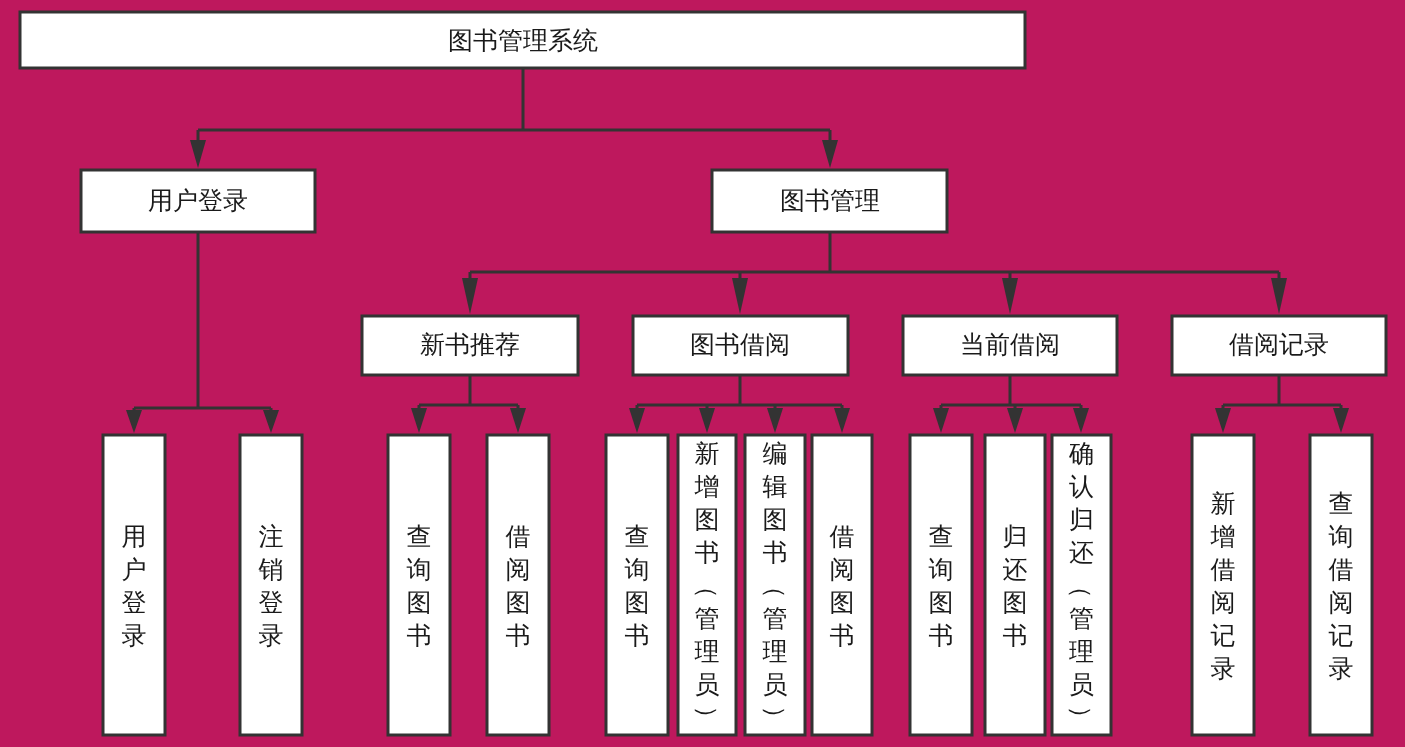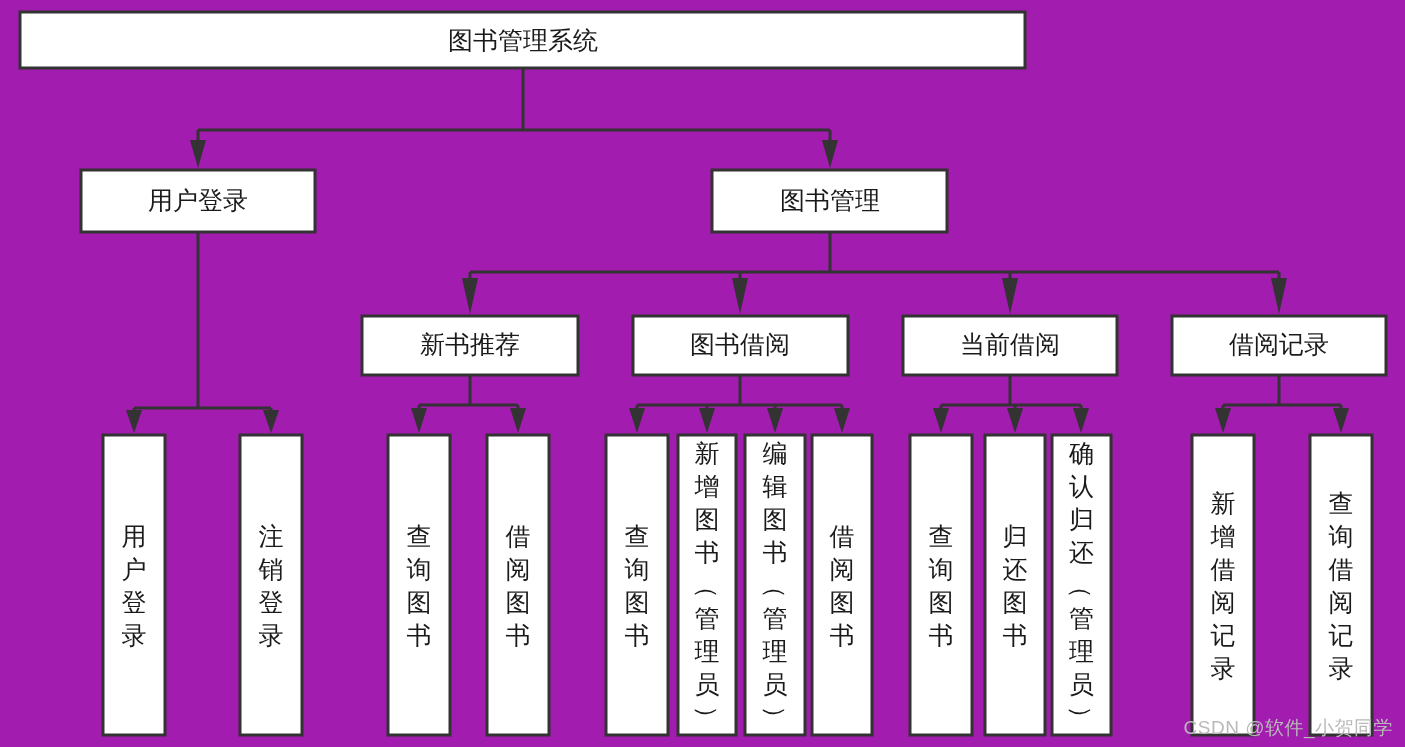--- a/index.html
+++ b/index.html
@@ -7,21 +7,21 @@
     padding: 0;
     background: #ffffff;
   }
   body {
     font-family: "Liberation Sans", "DejaVu Sans", sans-serif;
   }
   #canvas-wrap {
     position: relative;
     width: 1405px;
     height: 747px;
-    background: #a21caf;
+    background: #be185d;
     overflow: hidden;
   }
   svg#diagram {
     position: absolute;
     top: 0;
     left: 0;
     width: 1405px;
     height: 747px;
     display: block;
   }
@@ -316,15 +316,14 @@
             <text x="1341" y="577.74" font-size="25">借</text>
             <text x="1341" y="610.74" font-size="25">阅</text>
             <text x="1341" y="643.74" font-size="25">记</text>
             <text x="1341" y="676.74" font-size="25">录</text>
           </g>
         </g>
       </g>
 
   </svg>
 
-  <div class="watermark">CSDN @软件_小贺同学</div>
 
 </div>
 
 </body></html>

